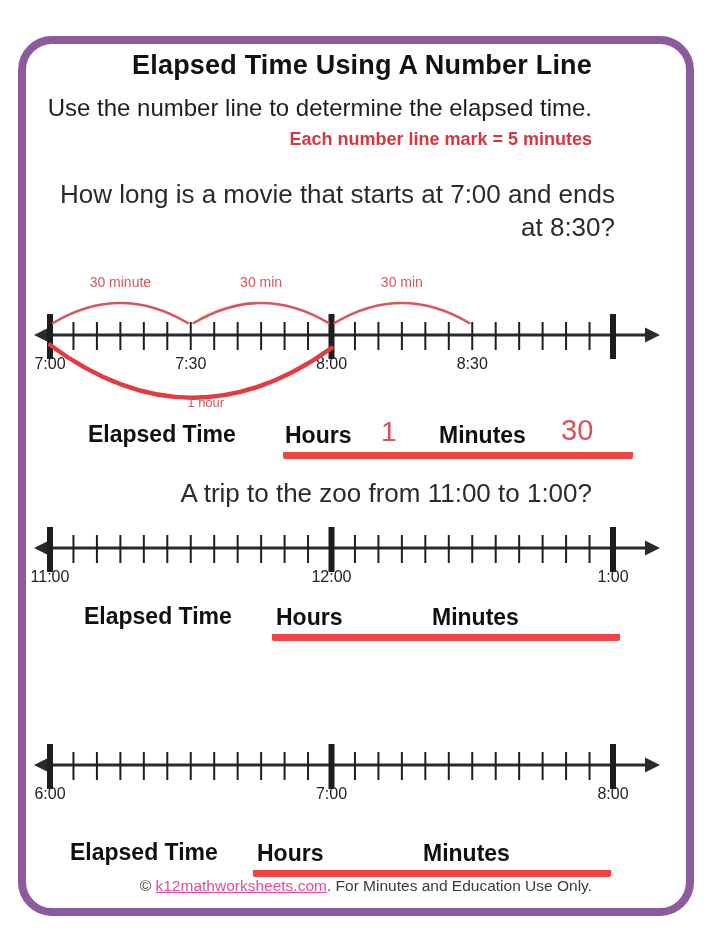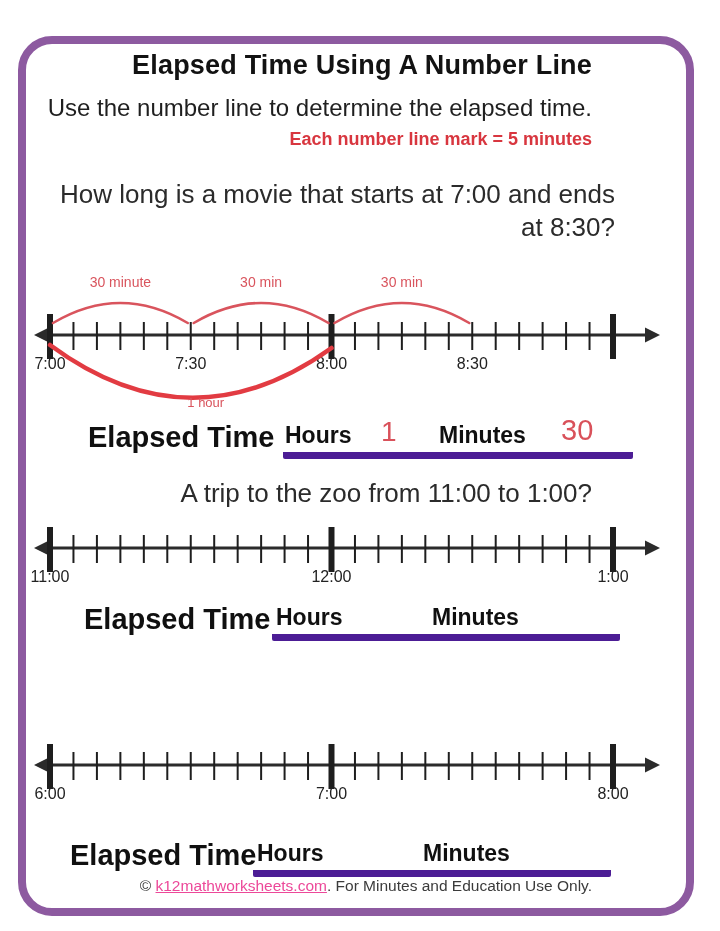--- a/index.html
+++ b/index.html
@@ -13,25 +13,25 @@
   .question{color:#2b2b2b;font-size:26px;line-height:1.27;}
   .q1{top:178px;padding-left:23px;}
   .q1 .qinner{display:inline-block;max-width:612px;}
   .q2{top:477px;}
   .q3{top:697px;}
   .nl{position:absolute;left:28px;}
   .nl1{top:262px;}
   .nl2{top:518px;}
   .nl3{top:735px;}
   svg text{font-family:"Liberation Sans",sans-serif;}
-  .elapsed-label{position:absolute;font-size:29px;font-weight:800;color:#101010;white-space:nowrap;}
+  .elapsed-label{position:absolute;font-size:23px;font-weight:800;color:#101010;white-space:nowrap;}
   .el1{left:88px;top:421px;}
   .el2{left:84px;top:603px;}
   .el3{left:70px;top:839px;}
-  .answer-group{position:absolute;height:33px;border-bottom:7px solid #4c1d95;border-radius:2px;}
+  .answer-group{position:absolute;height:33px;border-bottom:7px solid #ef4444;border-radius:2px;}
   .ag1{left:283px;top:419px;width:350px;}
   .ag2{left:272px;top:601px;width:348px;}
   .ag3{left:253px;top:837px;width:358px;}
   .fld{position:absolute;font-size:23px;font-weight:800;color:#101010;white-space:nowrap;}
   .val{position:absolute;font-size:28px;color:#d9515a;white-space:nowrap;}
   .footer{top:877px;font-size:15.5px;color:#3b3b3b;}
   .footer a{color:#ec4899;text-decoration:underline;}
 </style>
 </head>
 <body>

